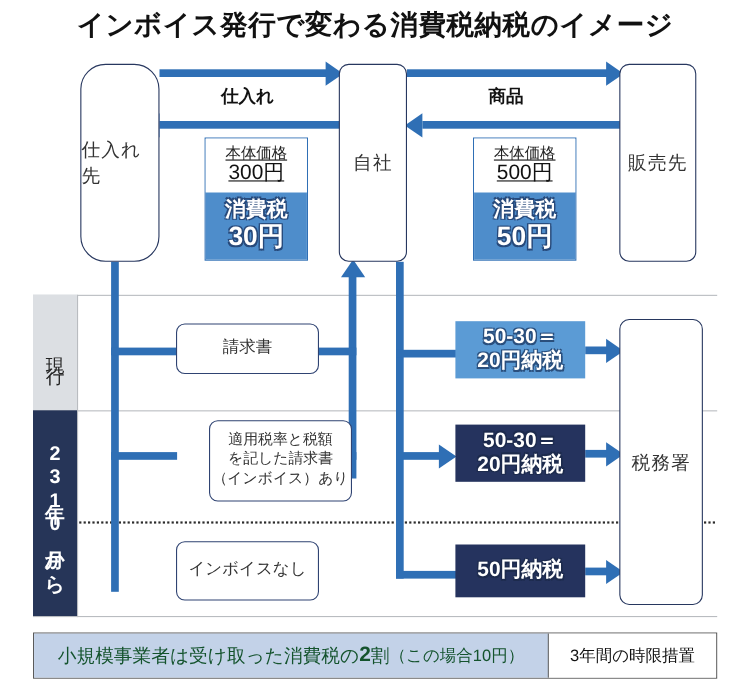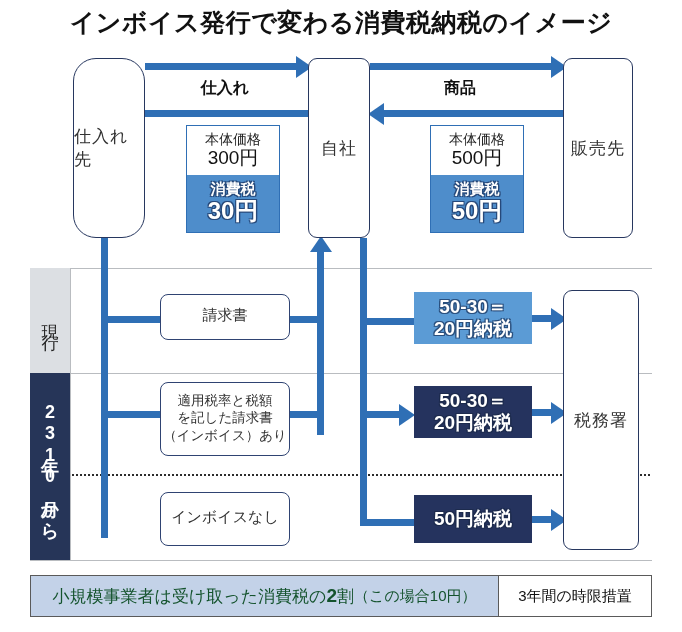--- a/index.html
+++ b/index.html
@@ -49,45 +49,46 @@
     align-items:center;
     justify-content:center;
     text-align:center;
     font-size:15px;
     color:#333;
     line-height:1.35;
     box-sizing:border-box;
     z-index:6;
     font-family:Liberation Mono, monospace;
   }
-  .doc-box.small{font-size:13.5px;line-height:1.3;}
+  .doc-box.small{font-size:13.5px;line-height:1.3;margin-left:30px;}
   
   .price{
     position:absolute;
     width:94px;
     z-index:7;
     box-sizing:border-box;
     border:1px solid #2f6fb5;
   }
   .price .net{
     background:#fff;
     text-align:center;
     padding:5px 0 6px;
     line-height:1.15;
+    text-decoration:underline;
   }
   .price .net .lbl{font-size:14px;color:#222;display:block;}
   .price .net .amt{font-size:19px;color:#111;display:block;}
   .price .tax{
     background:#4e8dcb;
     text-align:center;
     padding:5px 0 7px;
     line-height:1.15;
   }
   .price .tax .lbl{
-    display:block;font-size:15px;font-weight:700;color:#fff;
+    display:block;font-size:19px;font-weight:700;color:#fff;
     text-shadow:-1.2px -1.2px 0 #27497a,1.2px -1.2px 0 #27497a,-1.2px 1.2px 0 #27497a,1.2px 1.2px 0 #27497a;
   }
   .price .tax .amt{
     display:block;font-size:24px;font-weight:700;color:#fff;
     text-shadow:-1.2px -1.2px 0 #27497a,1.2px -1.2px 0 #27497a,-1.2px 1.2px 0 #27497a,1.2px 1.2px 0 #27497a;
   }
   
   .era{
     position:absolute;
     left:30px;

